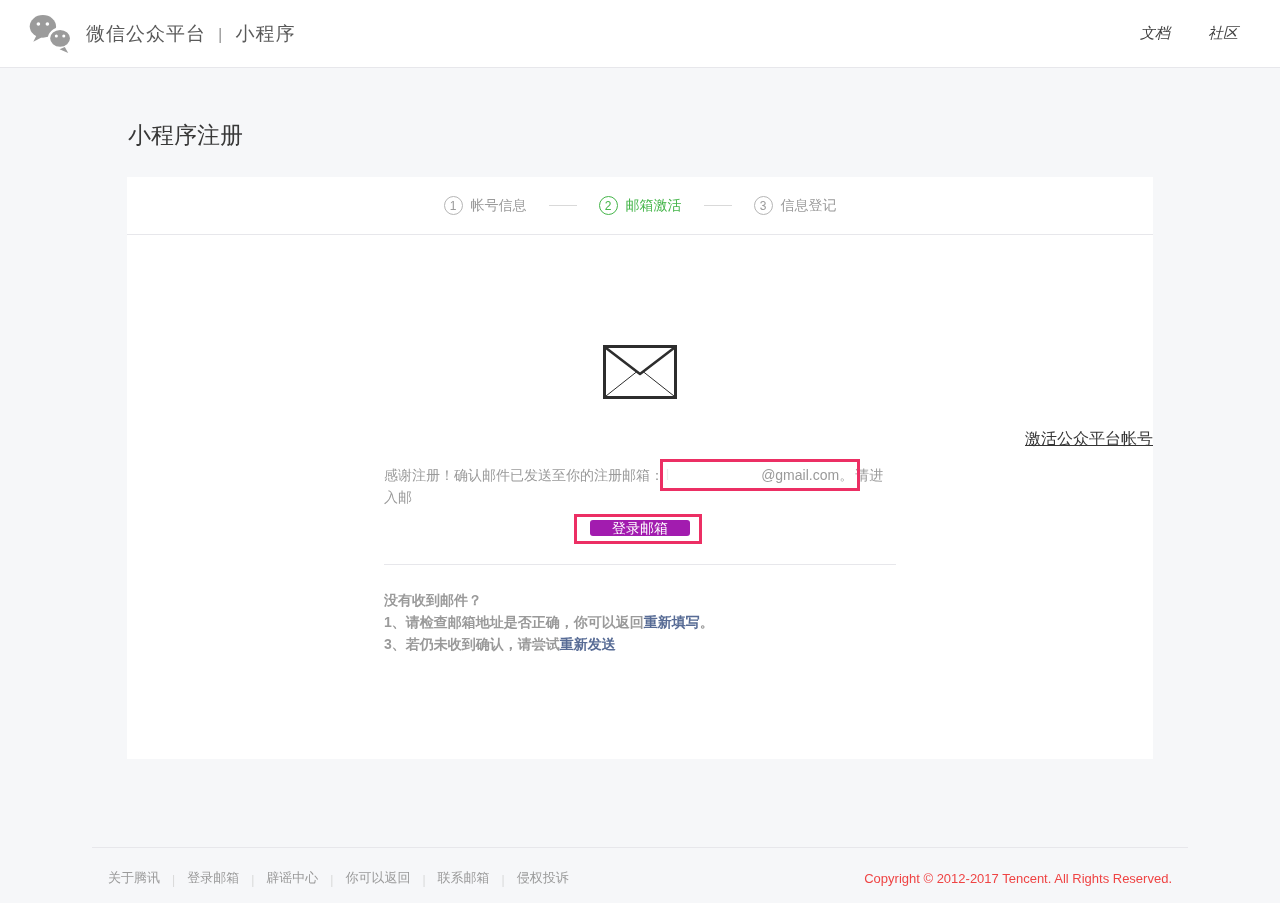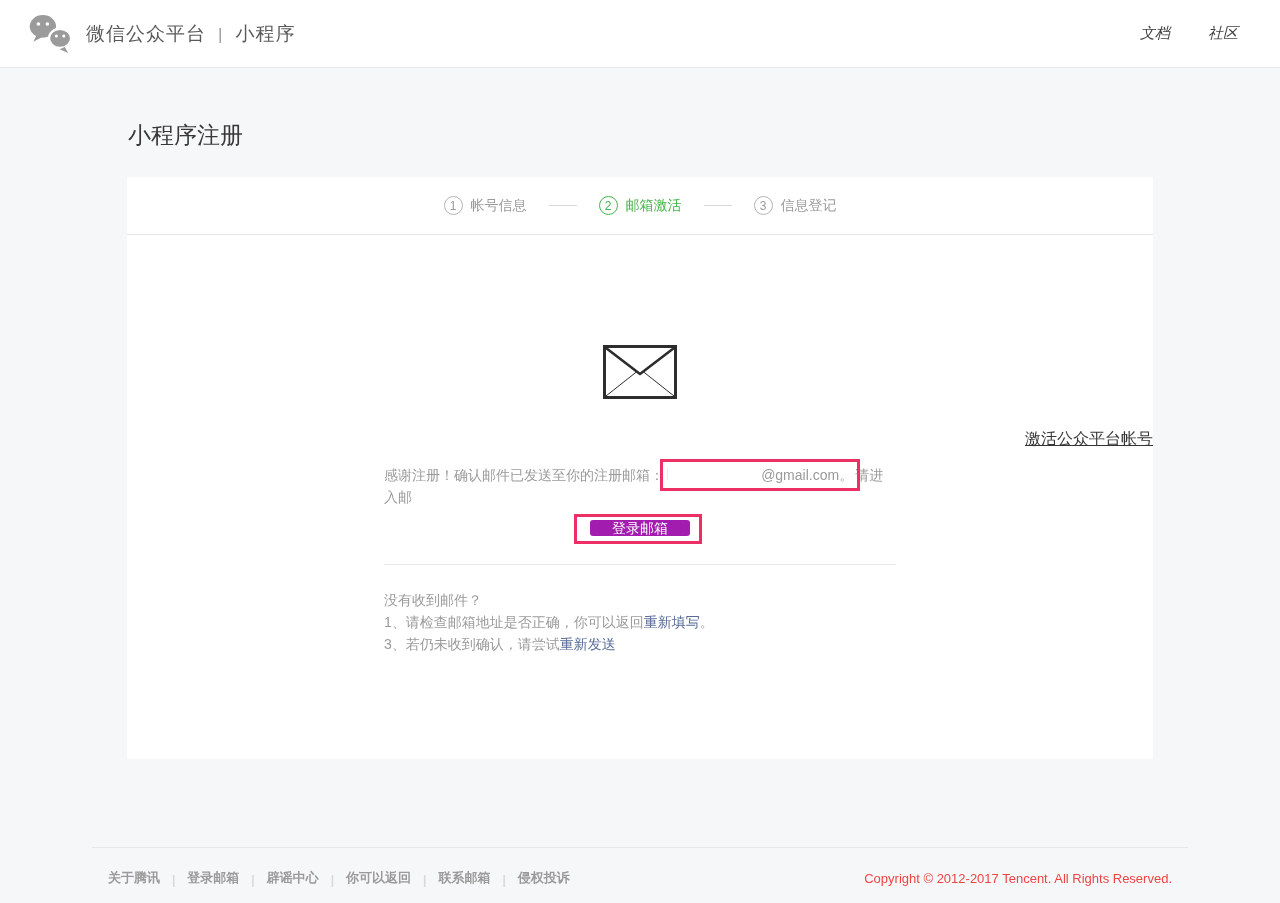--- a/index.html
+++ b/index.html
@@ -61,29 +61,29 @@
     content: ""; position: absolute; left: -16px; right: -12px; top: -5px; bottom: -7px;
     border: 3px solid #ec2f64; pointer-events: none;
   }
   .login-btn {
     width: 100px; height: 16px; background: #a21caf; color: #fff; border: none;
     font-size: 14px; border-radius: 3px; cursor: pointer;
     font-family: Liberation Sans, sans-serif;
   }
   .content-divider { width: 512px; margin: 27px auto 0; border-top: 1px solid #e7e7eb; }
   .help-block { width: 512px; margin: 24px auto 0; font-size: 14px; line-height: 22px; color: #9a9a9a; }
-  .help-block .help-line { margin-top: 0; }
+  .help-block .help-line { margin-top: 0; font-weight: bold; }
   .help-block a { color: #576b95; text-decoration: none; cursor: pointer; }
   
   .footer {
     width: 1096px; margin: 88px auto 0; border-top: 1px solid #e7e7eb;
     padding: 21px 16px 20px; display: flex; justify-content: space-between; align-items: center;
     font-size: 13px; color: #9a9a9a;
   }
-  .footer-links { display: flex; align-items: flex-end; font-weight: bold; }
+  .footer-links { display: flex; align-items: flex-end; }
   .footer-links a { color: #9a9a9a; text-decoration: none; cursor: pointer; }
   .footer-links .fsep { color: #d9d9d9; margin: 0 12px; font-size: 12px; }
   .copyright { color: #ef4444; }
 </style>
 </head>
 <body>
 
 <div class="header">
   <div class="brand">
     <svg class="logo" viewBox="0 0 48 44">

